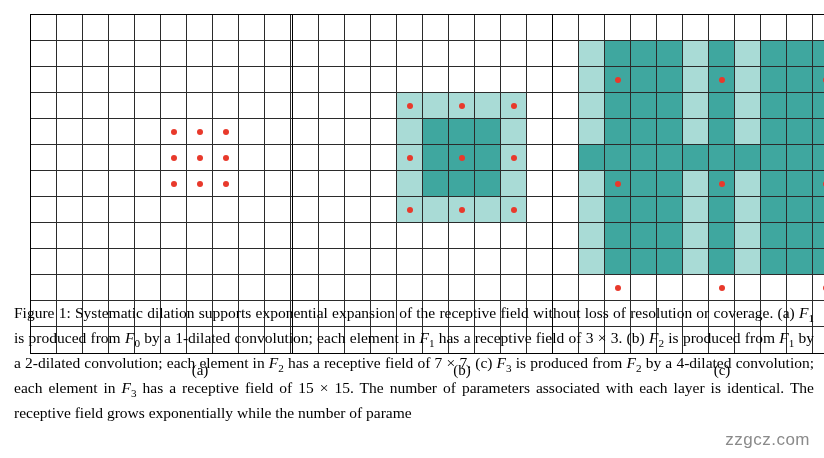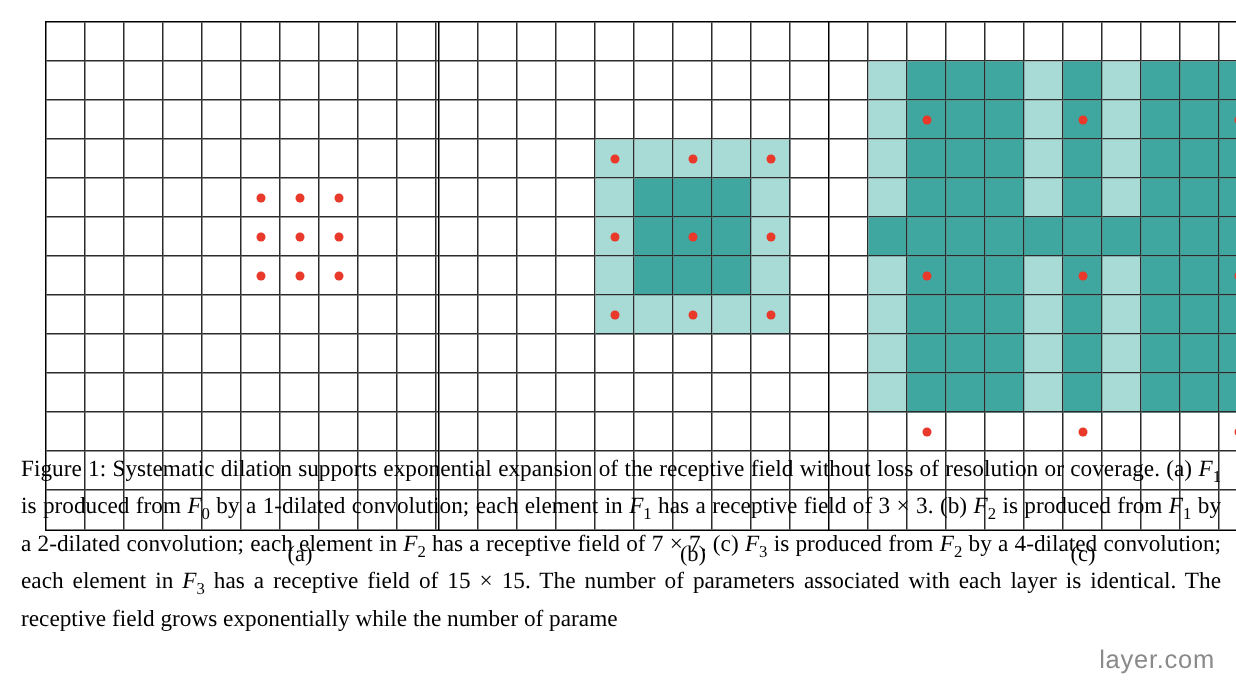--- a/index.html
+++ b/index.html
@@ -604,13 +604,13 @@
         <div class="panel-label" style="top: 348px;">(c)</div>
       </div>
     </div>
 </div>
 
 <div class="caption">
   <span>Figure 1:</span>
   <span>Systematic dilation supports exponential expansion of the receptive field without loss of resolution or coverage. (a) </span><span class="var">F</span><span class="sub">1</span><span> is produced from </span><span class="var">F</span><span class="sub">0</span><span> by a 1-dilated convolution; each element in </span><span class="var">F</span><span class="sub">1</span><span> has a receptive field of </span><span>3 × 3</span><span>. (b) </span><span class="var">F</span><span class="sub">2</span><span> is produced from </span><span class="var">F</span><span class="sub">1</span><span> by a 2-dilated convolution; each element in </span><span class="var">F</span><span class="sub">2</span><span> has a receptive field of </span><span>7 × 7</span><span>. (c) </span><span class="var">F</span><span class="sub">3</span><span> is produced from </span><span class="var">F</span><span class="sub">2</span><span> by a 4-dilated convolution; each element in </span><span class="var">F</span><span class="sub">3</span><span> has a receptive field of </span><span>15 × 15</span><span>. The number of parameters associated with each layer is identical. The receptive field grows exponentially while the number of parame</span>
 </div>
 
-<div class="watermark">layer.com</div>
+<div class="watermark">zzgcz.com</div>
 
 </body></html>

